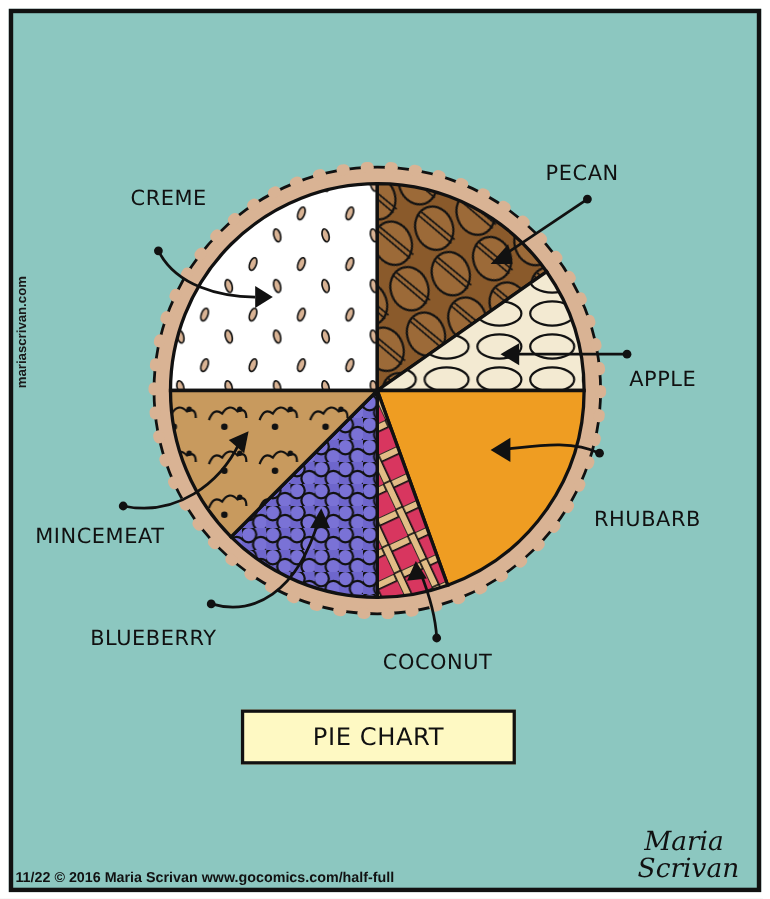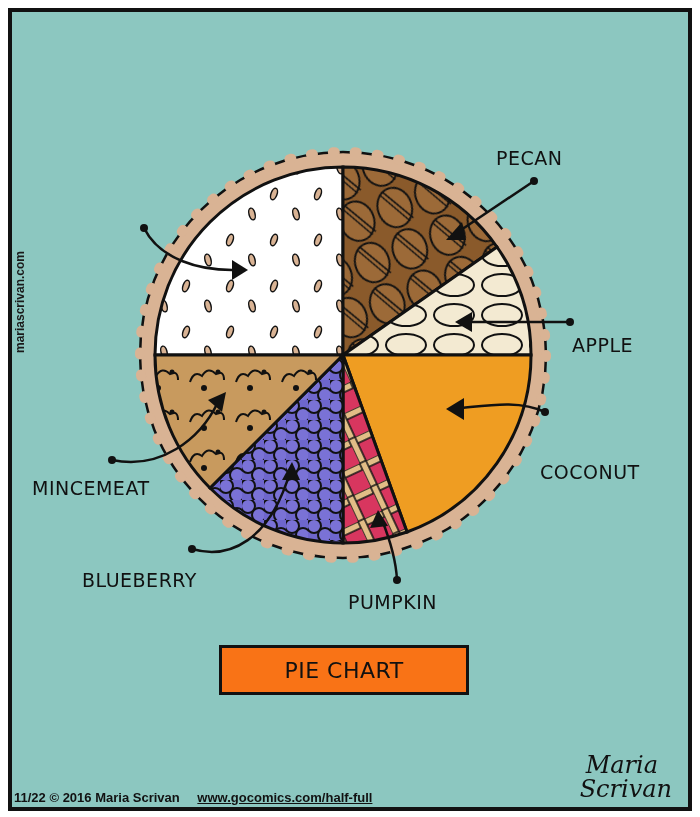--- a/index.html
+++ b/index.html
@@ -2,24 +2,24 @@
 <html><head>
 <meta charset="utf-8">
 <style>
   html,body{margin:0;padding:0;background:#ffffff;}
   body{width:700px;height:817px;position:relative;overflow:hidden;font-family:"DejaVu Sans",sans-serif;}
   .frame{position:absolute;left:8px;top:8px;width:676px;height:795px;background:#8cc7c0;border:4px solid #111;box-sizing:content-box;}
   .side-credit{position:absolute;left:-2px;top:230px;width:20px;height:120px;}
   .side-credit span{position:absolute;left:50%;top:50%;transform:translate(-50%,-50%) rotate(-90deg);font-family:"Liberation Sans",sans-serif;font-weight:bold;font-size:12px;color:#1a1a1a;white-space:nowrap;}
   svg.pie{position:absolute;left:0;top:0;}
   .lbl{position:absolute;font-family:"DejaVu Sans",sans-serif;font-size:19px;color:#111;letter-spacing:0.5px;line-height:26px;text-align:right;}
-  .title-box{position:absolute;left:219px;top:645px;width:244px;height:44px;background:#f97316;border:3px solid #111;display:flex;align-items:center;justify-content:center;}
+  .title-box{position:absolute;left:219px;top:645px;width:244px;height:44px;background:#fef9c3;border:3px solid #111;display:flex;align-items:center;justify-content:center;}
   .title-box span{font-family:"DejaVu Sans",sans-serif;font-size:22px;color:#111;letter-spacing:0.5px;}
   .footer{position:absolute;left:6px;bottom:2px;font-family:"Liberation Sans",sans-serif;font-weight:bold;font-size:13px;color:#111;white-space:nowrap;}
-  .footer .url{margin-left:14px;text-decoration:underline;}
+  .footer .url{}
   .signature{position:absolute;right:14px;bottom:6px;font-family:"DejaVu Serif",serif;font-style:italic;font-size:24px;line-height:24px;color:#111;text-align:left;margin-top:24px;}
 </style>
 </head>
 <body>
 
 <div class="frame">
   <div class="side-credit">
     <span>mariascrivan.com</span>
   </div>
 </div>
@@ -101,25 +101,26 @@
     <polygon points="446,240 462,222 466,240"></polygon>
     <polygon points="455,322 472,312 472,332"></polygon>
     <polygon points="446,409 464,398 464,420"></polygon>
     <polygon points="378,510 370,528 388,526"></polygon>
     <polygon points="292,462 282,480 300,480"></polygon>
     <polygon points="226,392 208,400 222,412"></polygon>
   </g>
 </svg>
 
 <div class="lbl" style="left:72px;top:167px;width:116px;">
+  <div>CREME</div>
 </div>
 <div class="lbl" style="left:496px;top:145px;">PECAN</div>
 <div class="lbl" style="left:572px;top:288px;margin-top:44px;">APPLE</div>
-<div class="lbl" style="left:540px;top:459px;">COCONUT</div>
-<div class="lbl" style="left:348px;top:589px;">PUMPKIN</div>
+<div class="lbl" style="left:540px;top:459px;">RHUBARB</div>
+<div class="lbl" style="left:348px;top:589px;">COCONUT</div>
 <div class="lbl" style="left:82px;top:567px;">BLUEBERRY</div>
 <div class="lbl" style="left:32px;top:475px;">MINCEMEAT</div>
 
 <div class="title-box">
   <span>PIE CHART</span>
 </div>
 
 <div class="footer" style="left:14px;bottom:12px;">
   <span>11/22</span>
   <span>© 2016  Maria Scrivan</span>

